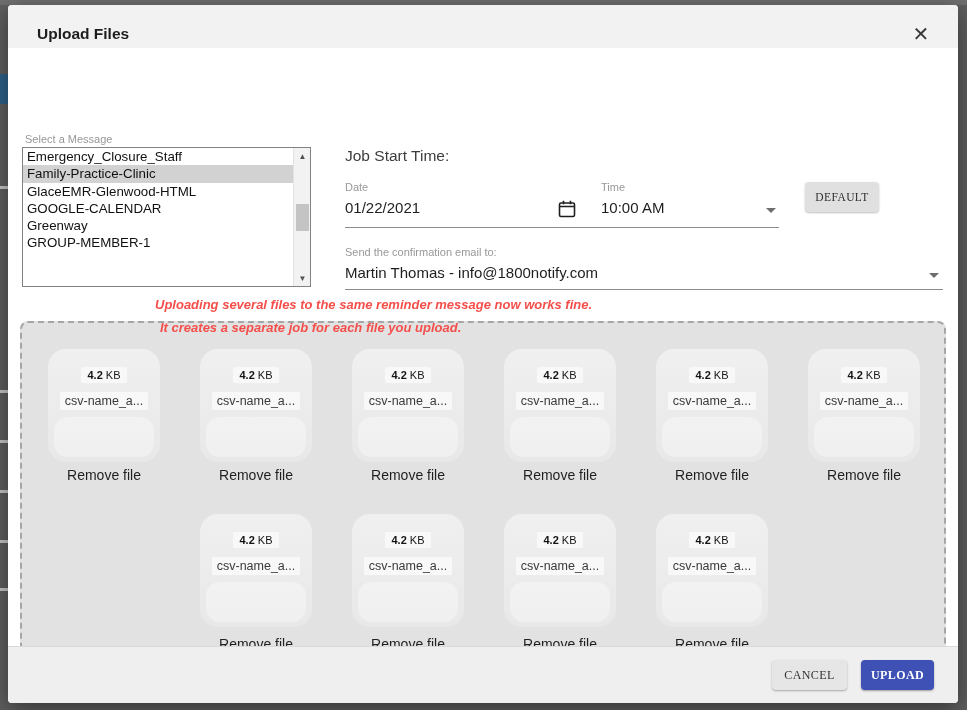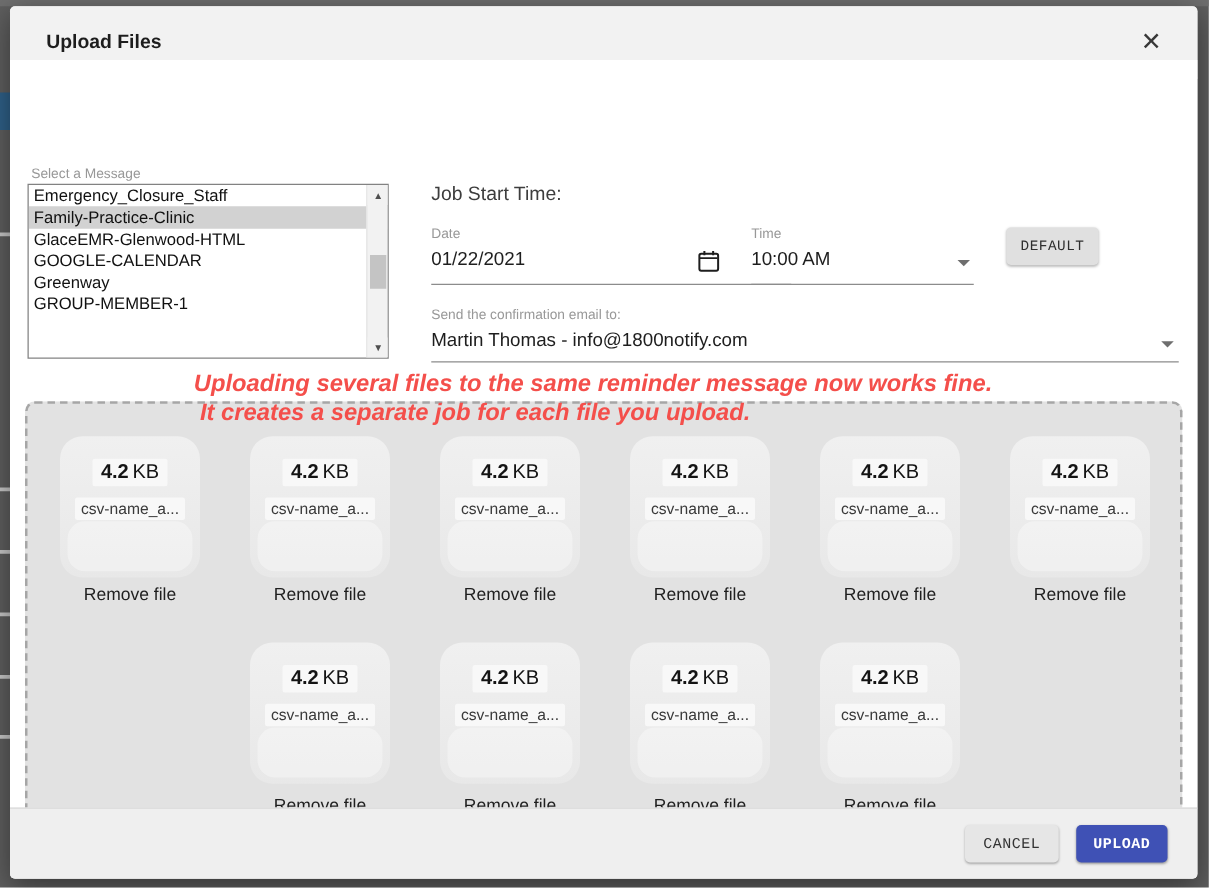--- a/index.html
+++ b/index.html
@@ -64,53 +64,53 @@
   .section-heading { position:absolute; left:337px; top:99px; font-size:15.5px; color:#3d3d3d; }
   .input-value { position:absolute; font-size:15px; color:#1e1e1e; }
   .underline { position:absolute; height:1px; background:#8c8c8c; }
   .caret {
     position:absolute; width:0; height:0;
     border-left:5px solid transparent; border-right:5px solid transparent;
     border-top:5px solid #6e6e6e; cursor:pointer;
   }
   .cal-icon { position:absolute; left:550px; top:152px; width:18px; height:18px; cursor:pointer; }
   .btn {
-    font-family:Liberation Mono, monospace; border:none; border-radius:4px;
+    font-family:Liberation Serif, serif; border:none; border-radius:4px;
     cursor:pointer; letter-spacing:.4px;
   }
   .btn-default {
     position:absolute; left:797px; top:134px; width:74px; height:30px;
     background:#e0e0e0; color:#2e2e2e; font-size:11.5px;
     box-shadow:0 1px 2px rgba(0,0,0,.25);
   }
 
   
   .notice-line {
-    position:absolute; font-size:19px; font-weight:700; font-style:italic;
+    position:absolute; font-size:13px; font-weight:700; font-style:italic;
     color:#f44f4b; z-index:5; white-space:nowrap;
   }
 
   
   .dropzone {
     position:absolute; left:12px; top:273px; width:926px; height:349px;
     background:#e2e2e2; border:2px dashed #a6a6a6; border-radius:8px;
   }
   .file-cell { position:absolute; width:112px; display:flex; flex-direction:column; align-items:center; }
   .file-card {
     width:112px; height:113px; border-radius:18px;
     background:linear-gradient(#f0f0f0, #e8e8e8);
     display:flex; flex-direction:column; align-items:center;
     position:relative; overflow:hidden;
   }
   .file-card::after {
     content:""; position:absolute; left:6px; right:6px; top:60%; bottom:5px;
     background:rgba(255,255,255,.35); border-radius:14px;
   }
   .chip { background:#f8f8f8; border-radius:2px; padding:2px 7px; z-index:1; white-space:nowrap; }
-  .chip-size { margin-top:18px; font-size:16px; color:#141414; }
+  .chip-size { margin-top:18px; font-size:11px; color:#141414; }
   .chip-size .b { font-weight:700; }
   .chip-size .u { margin-left:3px; }
   .chip-name { margin-top:9px; font-size:12.5px; color:#3a3a3a; padding:2px 5px; }
   .remove-link { font-size:14px; color:#1f1f1f; cursor:pointer; }
   .row1 .remove-link { margin-top:5px; }
   .row2 .remove-link { margin-top:9px; }
 
   
   .modal-footer {
     position:absolute; left:0; bottom:0; width:100%; height:57px;

